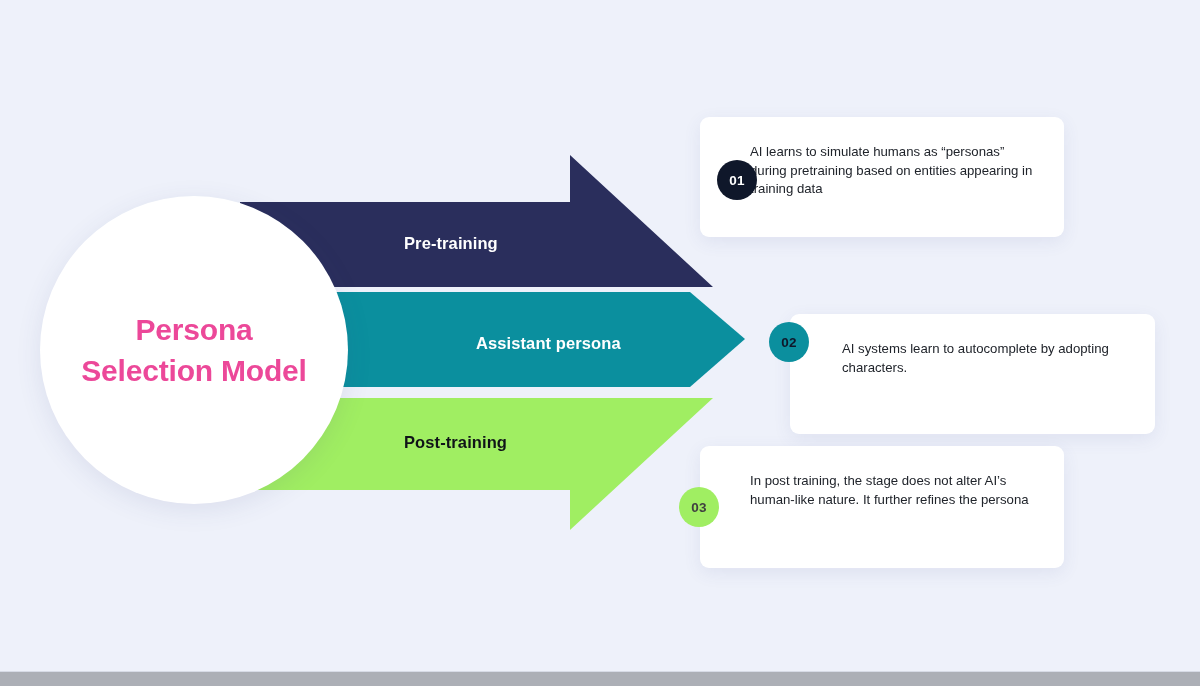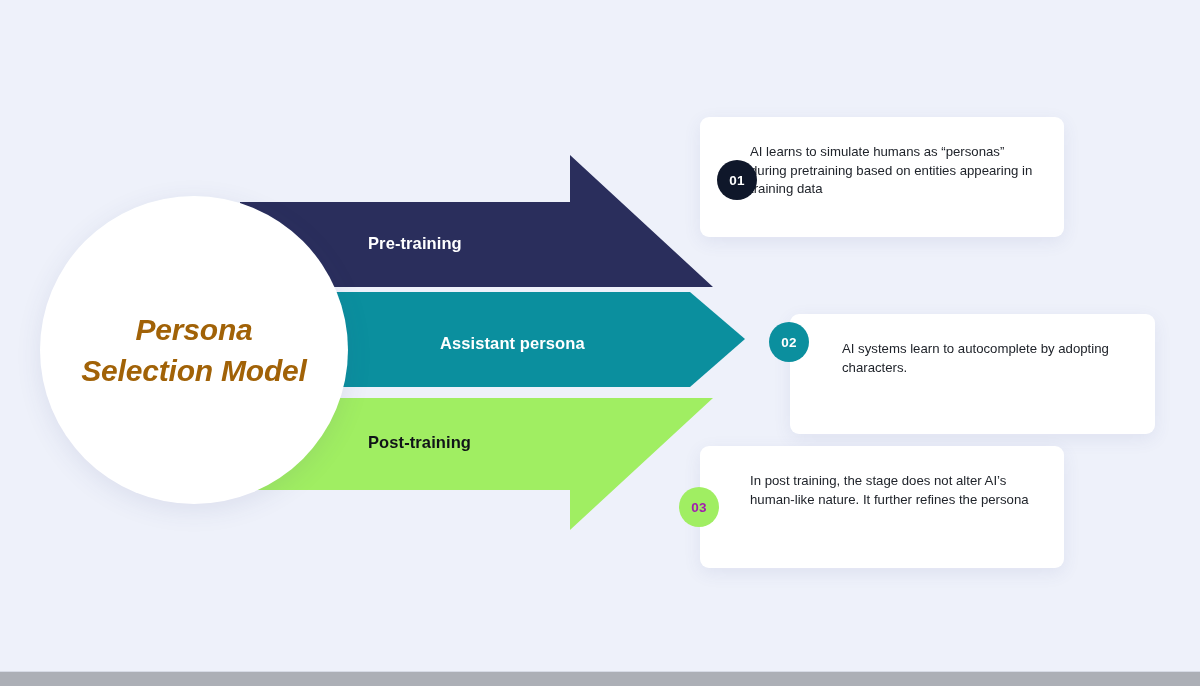--- a/index.html
+++ b/index.html
@@ -58,38 +58,38 @@
     border-radius: 50%;
     background: #ffffff;
     box-shadow: 0 6px 26px rgba(60, 70, 130, 0.10);
     display: flex;
     flex-direction: column;
     align-items: center;
     justify-content: center;
     z-index: 5;
   }
   .center-title {
-    color: #a16207;
+    color: #ec4899;
     font-size: 30px;
     font-weight: bold;
     line-height: 1.38;
     text-align: center;
     letter-spacing: -0.2px;
     white-space: nowrap;
-    font-style: italic;
   }
 
   
   .arrow-label {
     position: absolute;
     font-size: 16.5px;
     font-weight: bold;
     letter-spacing: 0.1px;
     z-index: 4;
     white-space: nowrap;
+    margin-left: 36px;
   }
   .label-1 { left: 368px; top: 234px; color: #ffffff; }
   .label-2 { left: 440px; top: 334px; color: #ffffff; }
   .label-3 { left: 368px; top: 433px; color: #101418; text-align: center; }
 
   
   .card {
     position: absolute;
     background: #ffffff;
     border-radius: 9px;
@@ -121,22 +121,22 @@
     border-radius: 50%;
     display: flex;
     align-items: center;
     justify-content: center;
     font-size: 13.5px;
     font-weight: bold;
     letter-spacing: 0.2px;
     z-index: 6;
   }
   .badge-1 { left: 717px; top: 160px; background: #0f172a; color: #ffffff; }
-  .badge-2 { left: 769px; top: 322px; background: #0b8f9e; color: #ffffff; }
-  .badge-3 { left: 679px; top: 487px; background: #a0ee62; color: #a21caf; }
+  .badge-2 { left: 769px; top: 322px; background: #0b8f9e; color: #0f172a; }
+  .badge-3 { left: 679px; top: 487px; background: #a0ee62; color: #404040; }
 </style>
 </head>
 <body>
 
 <div id="stage">
 
   <svg class="arrow-layer" viewBox="0 0 1200 686" width="1200" height="686" xmlns="http://www.w3.org/2000/svg">
 
     <polygon points="240,202 570,202 570,155 713,287 240,287" fill="#2a2e5c"></polygon>
 

